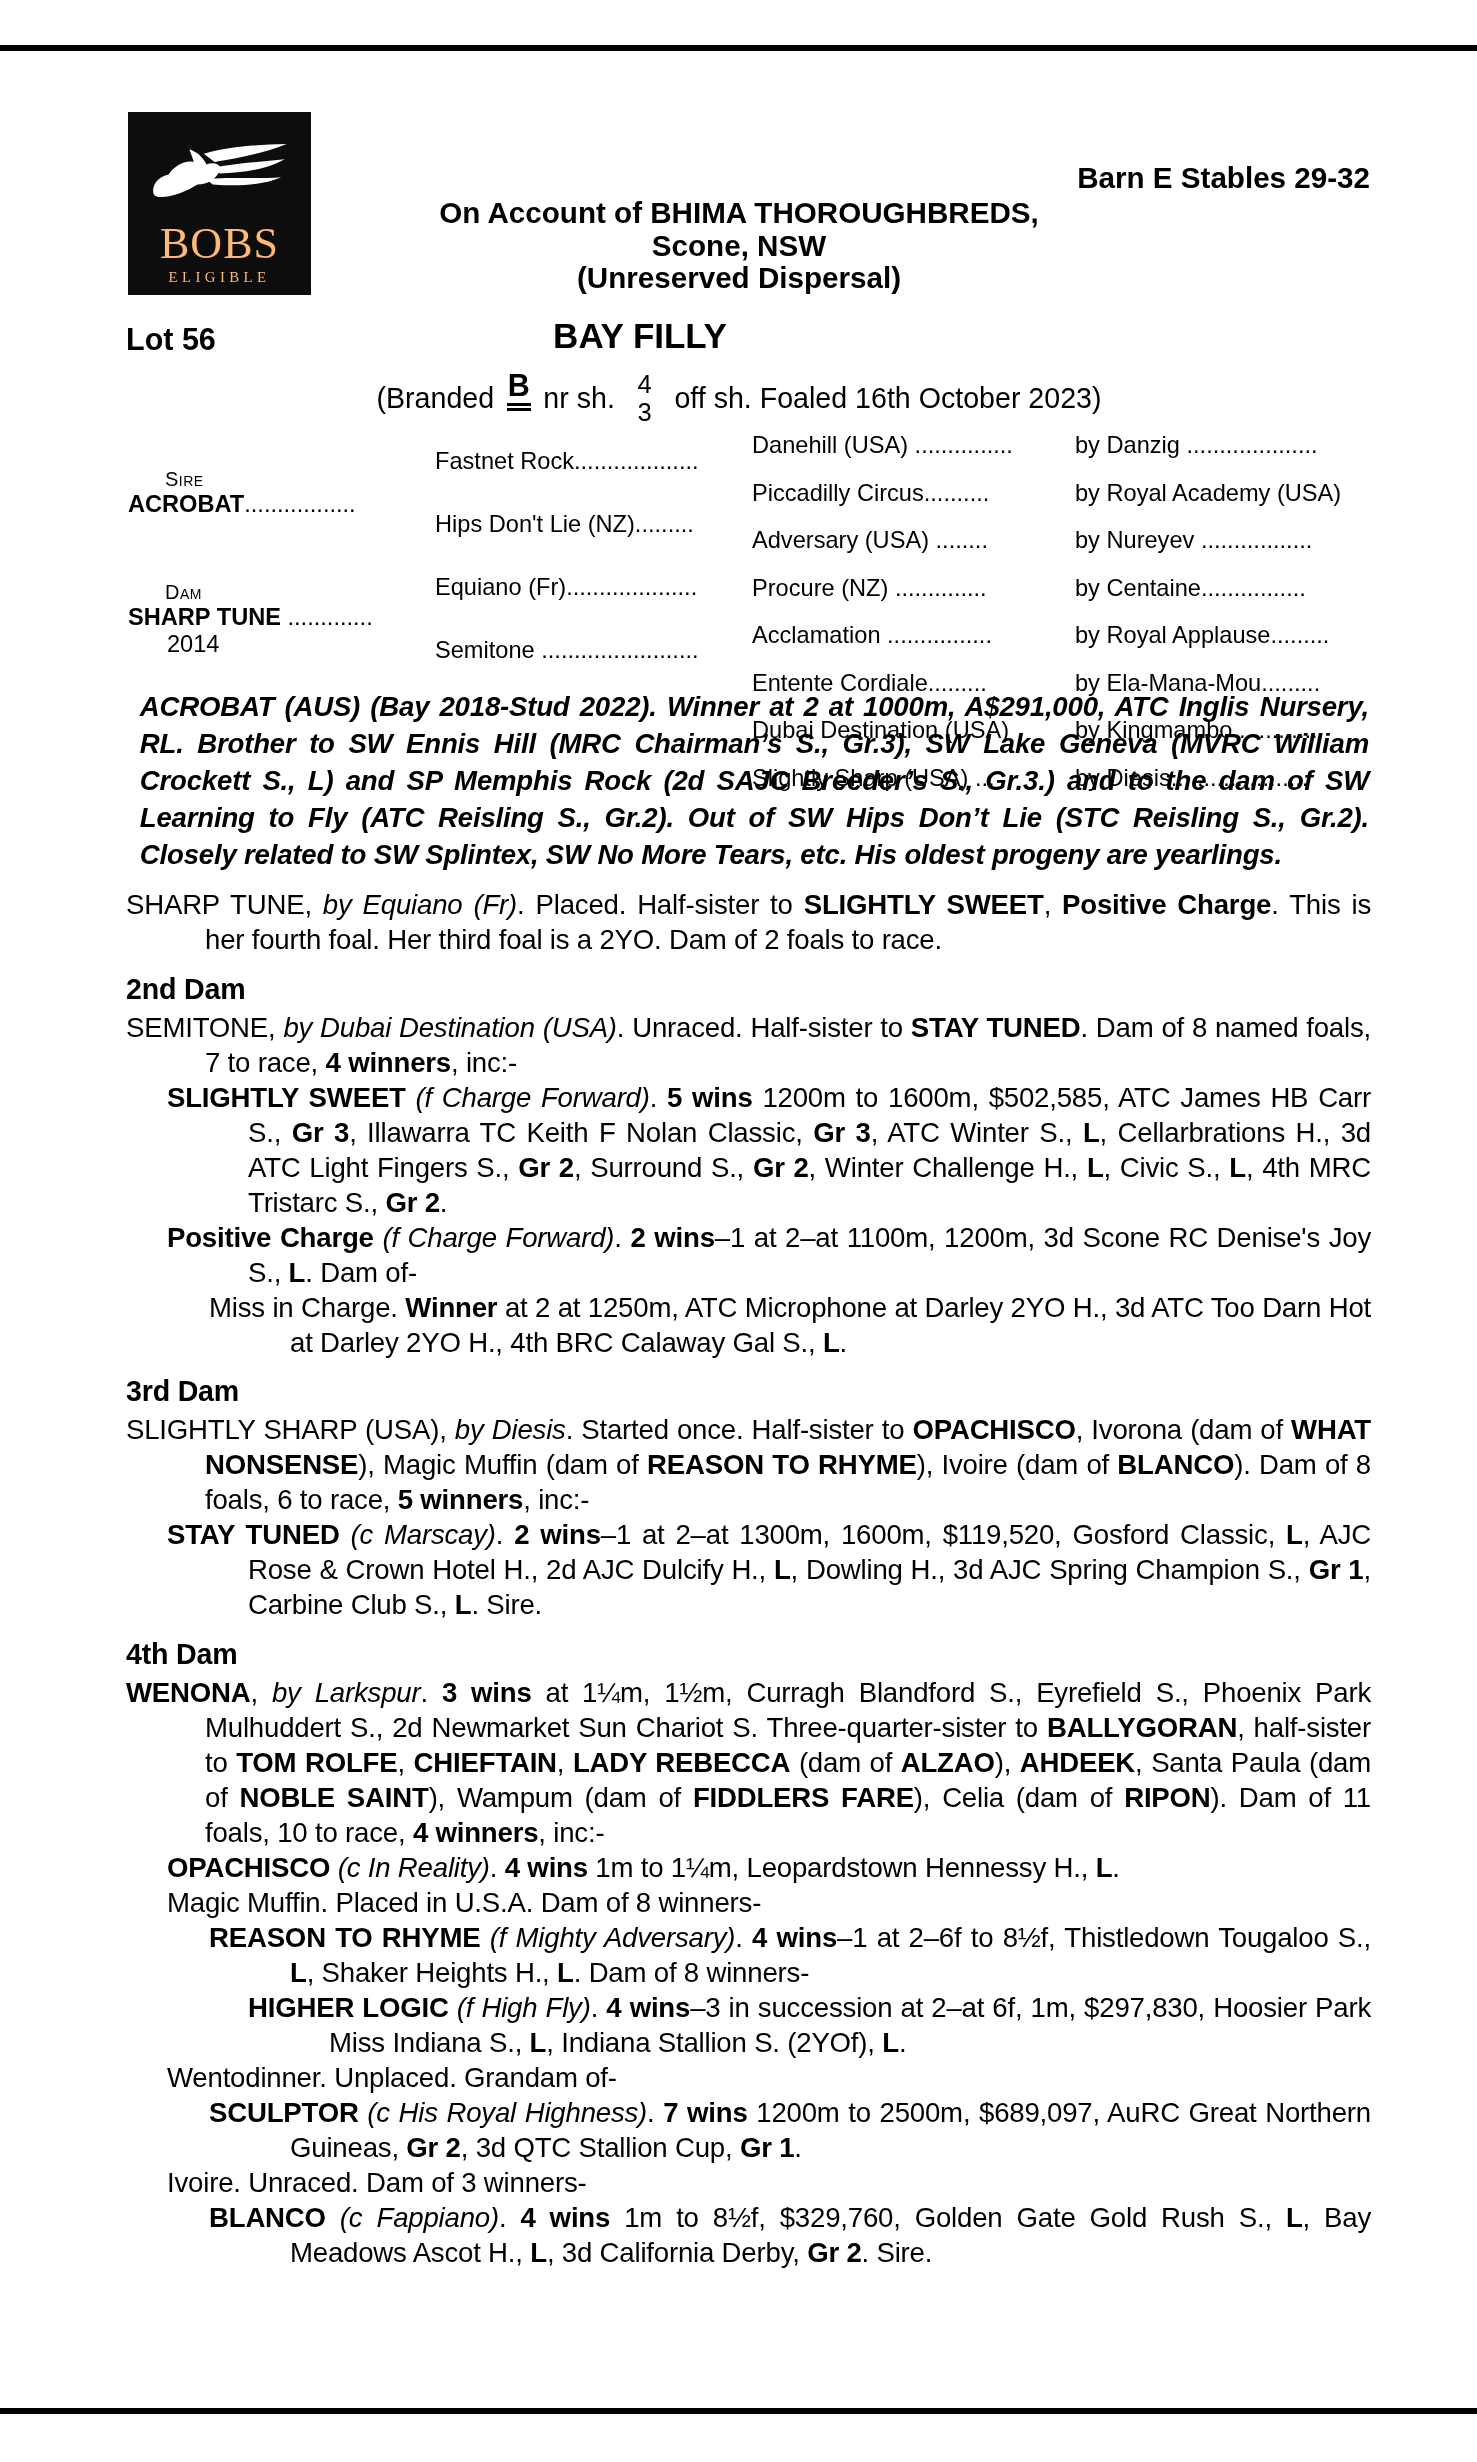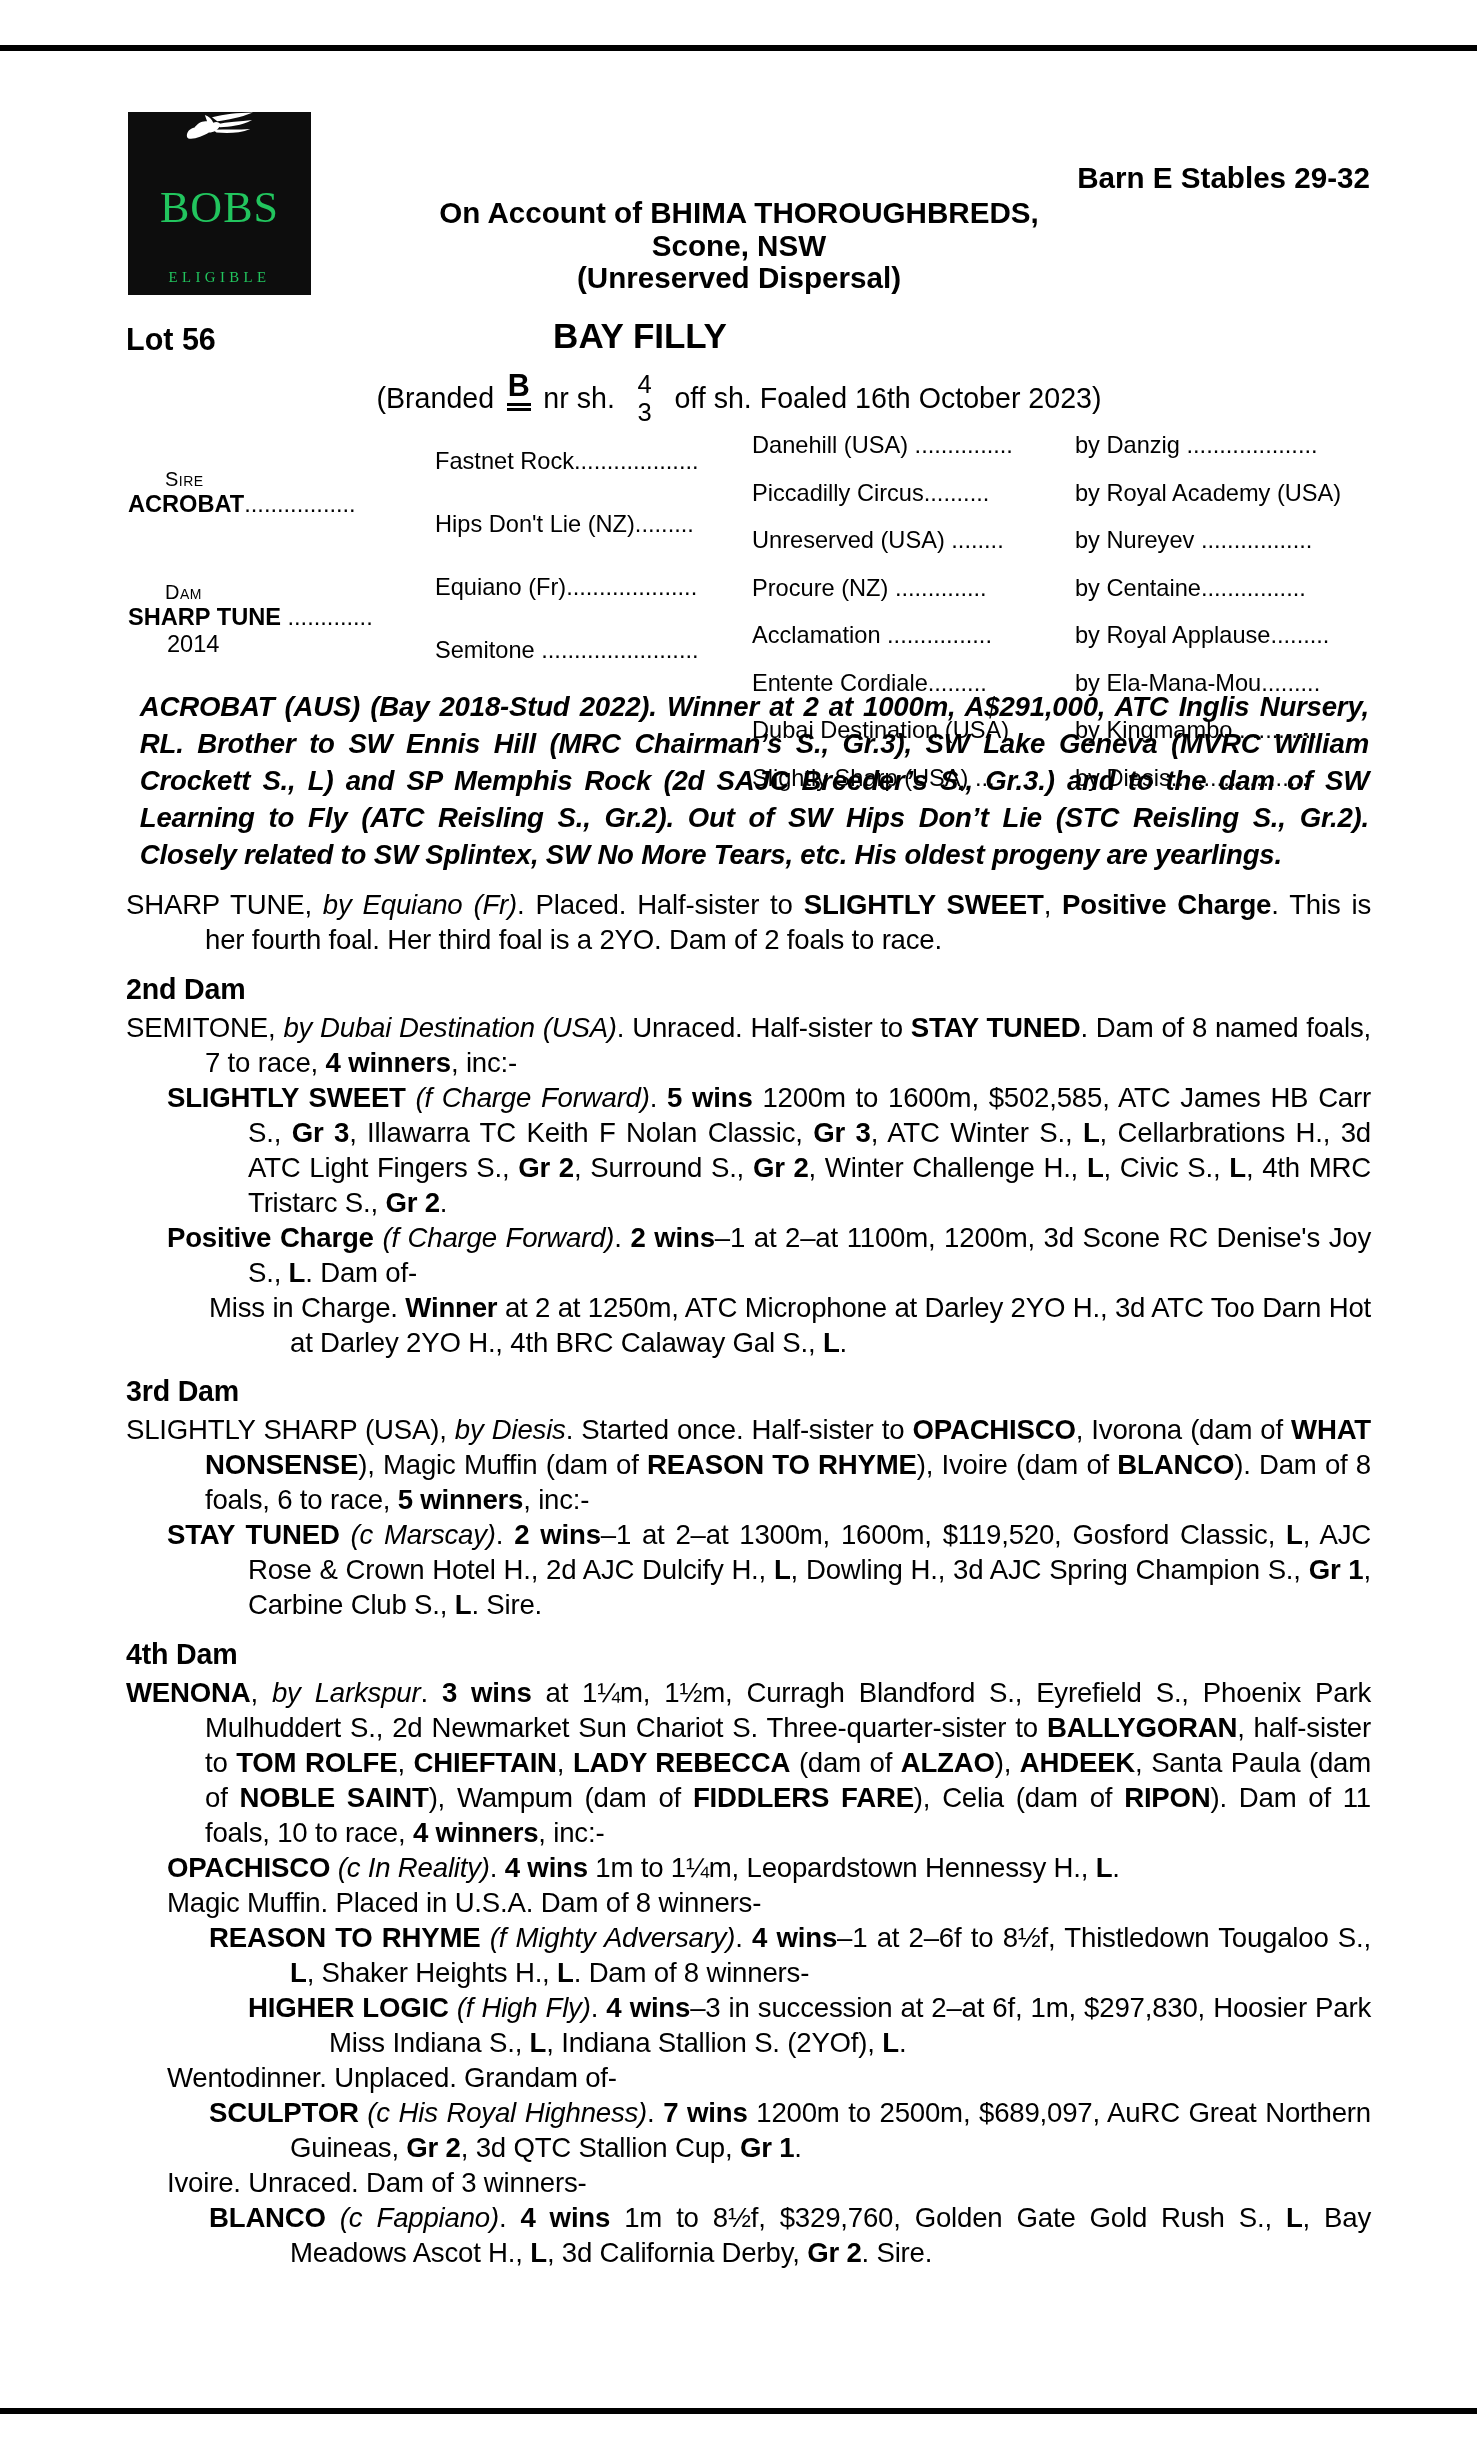--- a/index.html
+++ b/index.html
@@ -9,22 +9,22 @@
     background:#ffffff; color:#000; overflow:hidden;
     font-family:"Liberation Sans", sans-serif;
   }
   .rule { position:absolute; left:0; width:1478px; height:5.9px; background:#000; }
   .rule-top { top:45px; }
   .rule-bottom { top:2408px; }
 
   
   .logo {
     position:absolute; left:128px; top:112px; width:183px; height:183px;
-    background:#0d0d0d; color:#22c55e; display:flex; flex-direction:column;
-    align-items:center; justify-content:flex-end; padding-bottom:8.9px;gap:36px;
+    background:#0d0d0d; color:#fdba74; display:flex; flex-direction:column;
+    align-items:center; justify-content:flex-end; padding-bottom:8.9px;
   }
   .logo svg { width:150px; height:81px; margin-bottom:-2px; }
   .logo .bobs {
     font-family:"Liberation Serif", serif; font-size:44px; line-height:1;
     letter-spacing:1px; font-weight:normal;
   }
   .logo .eligible {
     font-family:"Liberation Serif", serif; font-size:14.8px; letter-spacing:4.4px;
     margin-top:3px;
   }
@@ -128,21 +128,21 @@
       <div class="nm"><span class="b">SHARP TUNE</span><span> .............</span></div>
       <div class="yr">2014</div>
     </div>
     <div class="gen2cell g2c">Equiano (Fr)....................</div>
     <div class="gen2cell g2d">Semitone ........................</div>
     <div class="g34">
       <div>Danehill (USA) ...............</div>
         <div>by Danzig ....................</div>
       <div>Piccadilly Circus..........</div>
         <div>by Royal Academy (USA)</div>
-      <div>Unreserved (USA) ........</div>
+      <div>Adversary (USA) ........</div>
         <div>by Nureyev .................</div>
       <div>Procure (NZ) ..............</div>
         <div>by Centaine................</div>
       <div>Acclamation ................</div>
         <div>by Royal Applause.........</div>
       <div>Entente Cordiale.........</div>
         <div>by Ela-Mana-Mou.........</div>
       <div>Dubai Destination (USA)</div>
         <div>by Kingmambo ............</div>
       <div>Slightly Sharp (USA) ...</div>

